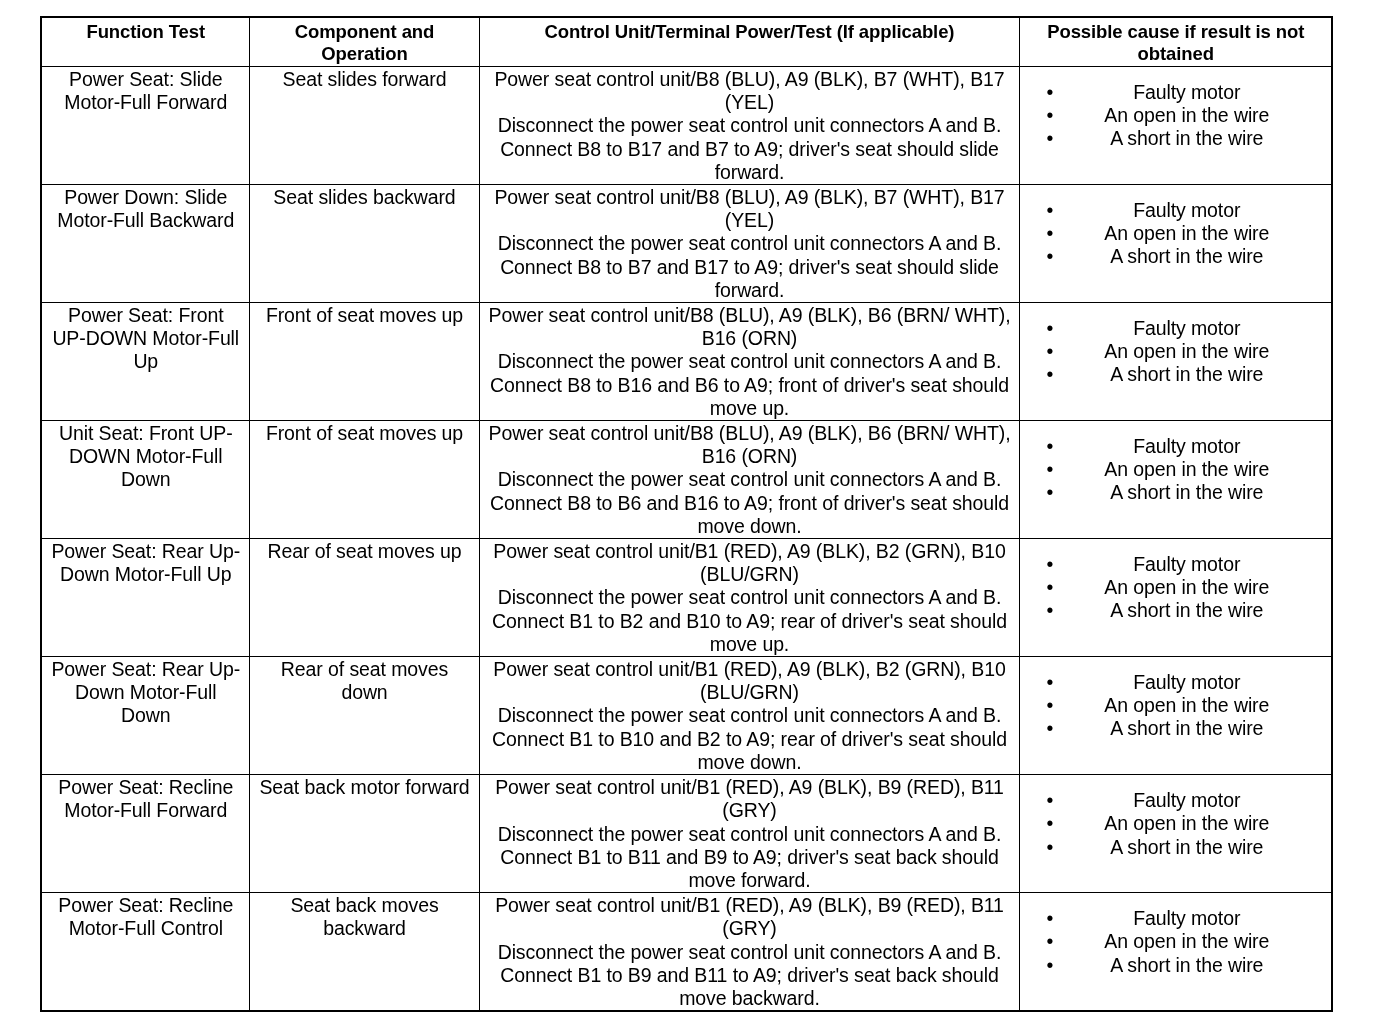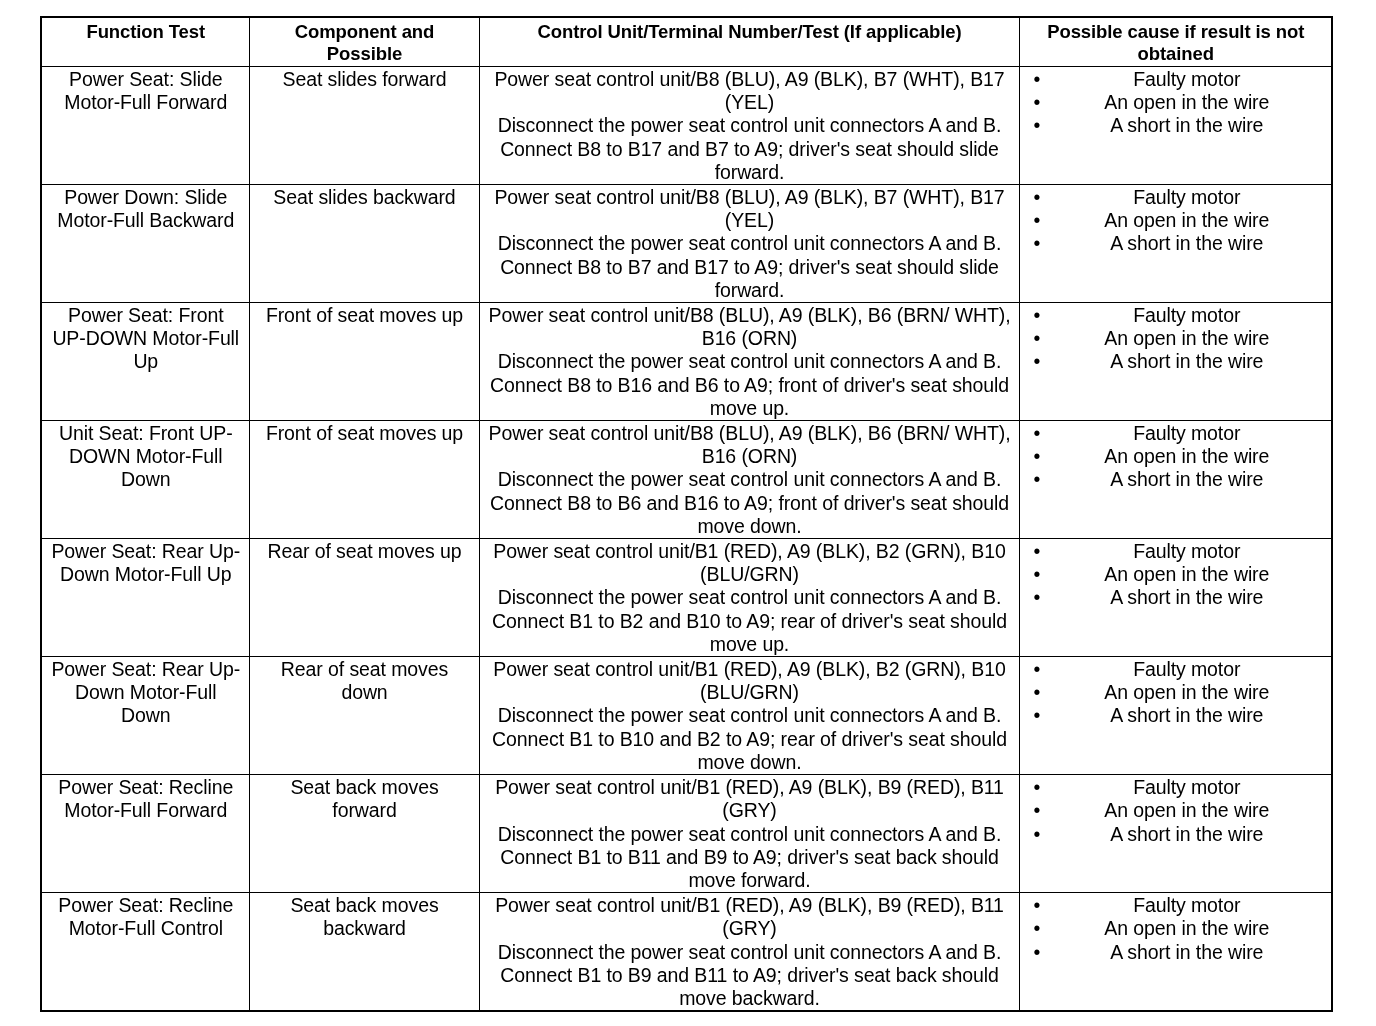--- a/index.html
+++ b/index.html
@@ -30,41 +30,41 @@
     font-weight: bold;
     text-align: center;
     height: 45px;
     font-size: 18.5px;
     line-height: 22px;
     padding-top: 3px;
   }
   tbody tr { height: 116px; text-align: center; }
   td { overflow: hidden; }
   td.test-col div, td.cause-col div { white-space: normal; }
-  .causes { list-style: none; margin: 0; padding: 0; }
+  .causes { list-style: none; margin: 13px; padding: 0; }
   .causes li { position: relative; padding-left: 22px; }
   .causes li::before {
     content: "\2022"; position: absolute; left: 6px; top: 0;
   }
 </style>
 </head>
 <body>
 
 <table class="spec">
   <colgroup>
     <col class="c1">
       <col class="c2">
       <col class="c3">
       <col class="c4">
   </colgroup>
   <thead>
     <tr>
       <th>Function Test</th>
-      <th>Component and Possible</th>
-      <th>Control Unit/Terminal Number/Test (If applicable)</th>
+      <th>Component and Operation</th>
+      <th>Control Unit/Terminal Power/Test (If applicable)</th>
       <th>Possible cause if result is not obtained</th>
     </tr>
   </thead>
   <tbody id="rows">
   <tr>
     <td class="test-col">
       <div>Power Seat: Slide Motor-Full Forward</div>
     </td>
     <td>
       <div>Seat slides forward</div>
@@ -180,21 +180,21 @@
         <li>A short in the wire</li>
       </ul>
     </td>
   </tr>
 
   <tr>
     <td class="test-col">
       <div>Power Seat: Recline Motor-Full Forward</div>
     </td>
     <td>
-      <div>Seat back moves forward</div>
+      <div>Seat back motor forward</div>
     </td>
     <td>
       <div>Power seat control unit/B1 (RED), A9 (BLK), B9 (RED), B11 (GRY)</div>
       <div>Disconnect the power seat control unit connectors A and B. Connect B1 to B11 and B9 to A9; driver's seat back should move forward.</div>
     </td>
     <td class="cause-col">
       <ul class="causes">
         <li>Faulty motor</li>
         <li>An open in the wire</li>
         <li>A short in the wire</li>

